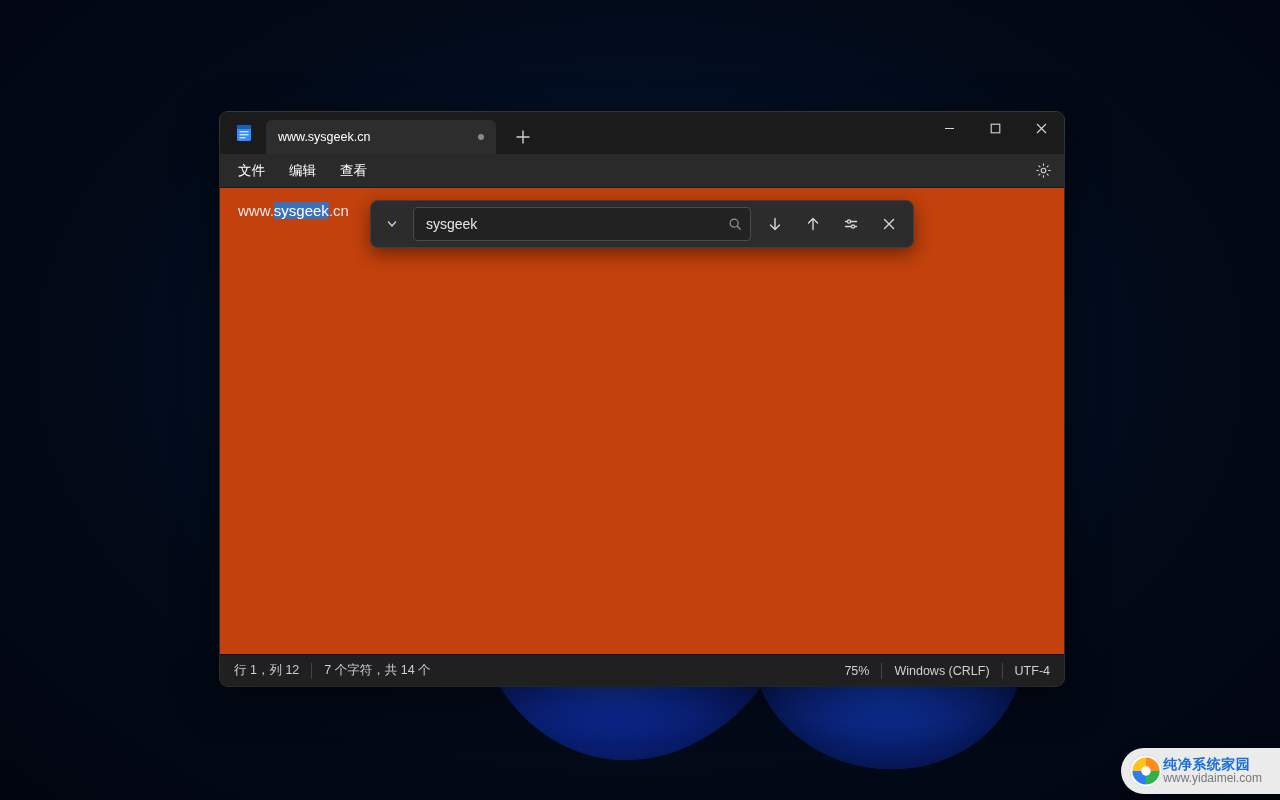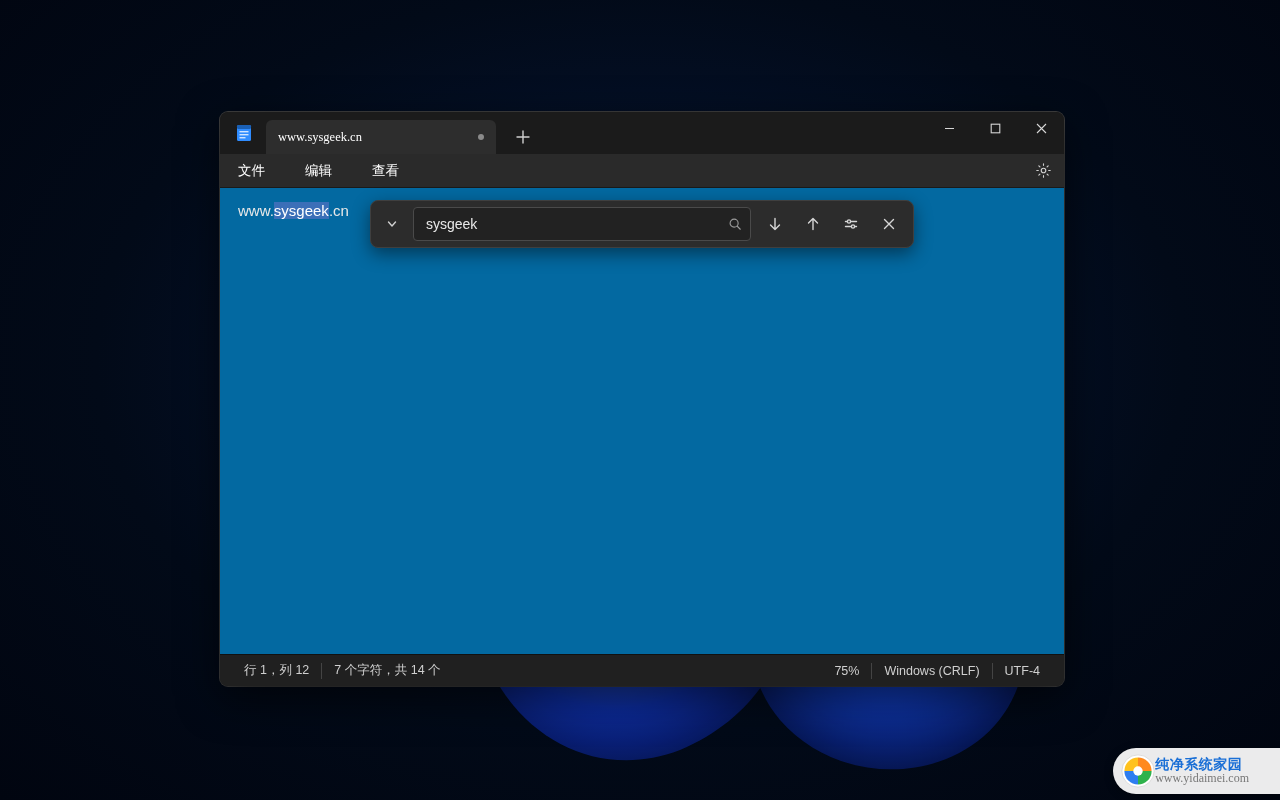--- a/index.html
+++ b/index.html
@@ -48,21 +48,20 @@
   .tab {
     height: 34px;
     min-width: 230px;
     background: #2d2d2d;
     border-radius: 6px 6px 0 0;
     display: flex;
     align-items: center;
     padding: 0 12px;
     margin-top: 8px;
     position: relative;
-    font-family: Liberation Serif, serif;
   }
   .tab-title { color: #ffffff; font-size: 12.5px; flex: 1; }
   .tab-dot {
     width: 6px; height: 6px; border-radius: 50%;
     background: #8a8a8a;
     margin-left: 8px;
   }
   .new-tab {
     width: 34px; height: 34px;
     display: flex; align-items: center; justify-content: center;
@@ -82,40 +81,39 @@
   .win-btn svg { width: 11px; height: 11px; }
 
   
   .menubar {
     height: 34px;
     background: #2a2a2a;
     display: flex;
     align-items: center;
     padding: 0 6px;
     border-bottom: 1px solid #1a1a1a;
-    gap: 16px;
   }
   .menu-item {
     color: #ffffff;
     font-size: 13.5px;
     padding: 4px 12px;
     border-radius: 4px;
     cursor: pointer;
   }
   .menubar .spacer { flex: 1; }
   .gear-btn {
     width: 30px; height: 30px;
     display: flex; align-items: center; justify-content: center;
     color: #d0d0d0; cursor: pointer; border-radius: 4px;
   }
 
   
   .editor {
     flex: 1;
-    background: #0369a1;
+    background: #c2410c;
     position: relative;
     padding: 14px 18px;
   }
   .editor-line {
     color: #e8e8e8;
     font-size: 15px;
     font-family: "Segoe UI", "Microsoft YaHei", sans-serif;
     display: inline-flex;
     white-space: pre;
   }
@@ -175,41 +173,40 @@
 
   
   .statusbar {
     height: 32px;
     background: #202020;
     border-top: 1px solid #111;
     display: flex;
     align-items: center;
     color: #cfcfcf;
     font-size: 12.5px;
-    padding: 0 12px;
+    padding: 0 2px;
   }
   .status-seg { padding: 0 12px; }
   .status-div {
     width: 1px; height: 16px;
     background: #444;
   }
   .statusbar .spacer { flex: 1; }
 
   
   .watermark {
     position: absolute;
     right: 0; bottom: 6px;
     display: flex;
     align-items: center;
     background: rgba(255,255,255,0.92);
     border-radius: 26px 0 0 26px;
-    padding: 6px 31px 6px 8px;
+    padding: 6px 18px 6px 8px;
     box-shadow: 0 2px 8px rgba(0,0,0,0.35);
     z-index: 3;
-    font-family: Liberation Serif, serif;
   }
   .wm-icon {
     width: 34px; height: 34px;
   }
   .wm-text { display: flex; flex-direction: column; line-height: 1.1; }
   .wm-title { color: #1a6fd6; font-size: 14px; font-weight: 700; letter-spacing: 0.5px; }
   .wm-sub { color: #777; font-size: 12px; }
 </style>
 </head>
 <body>

